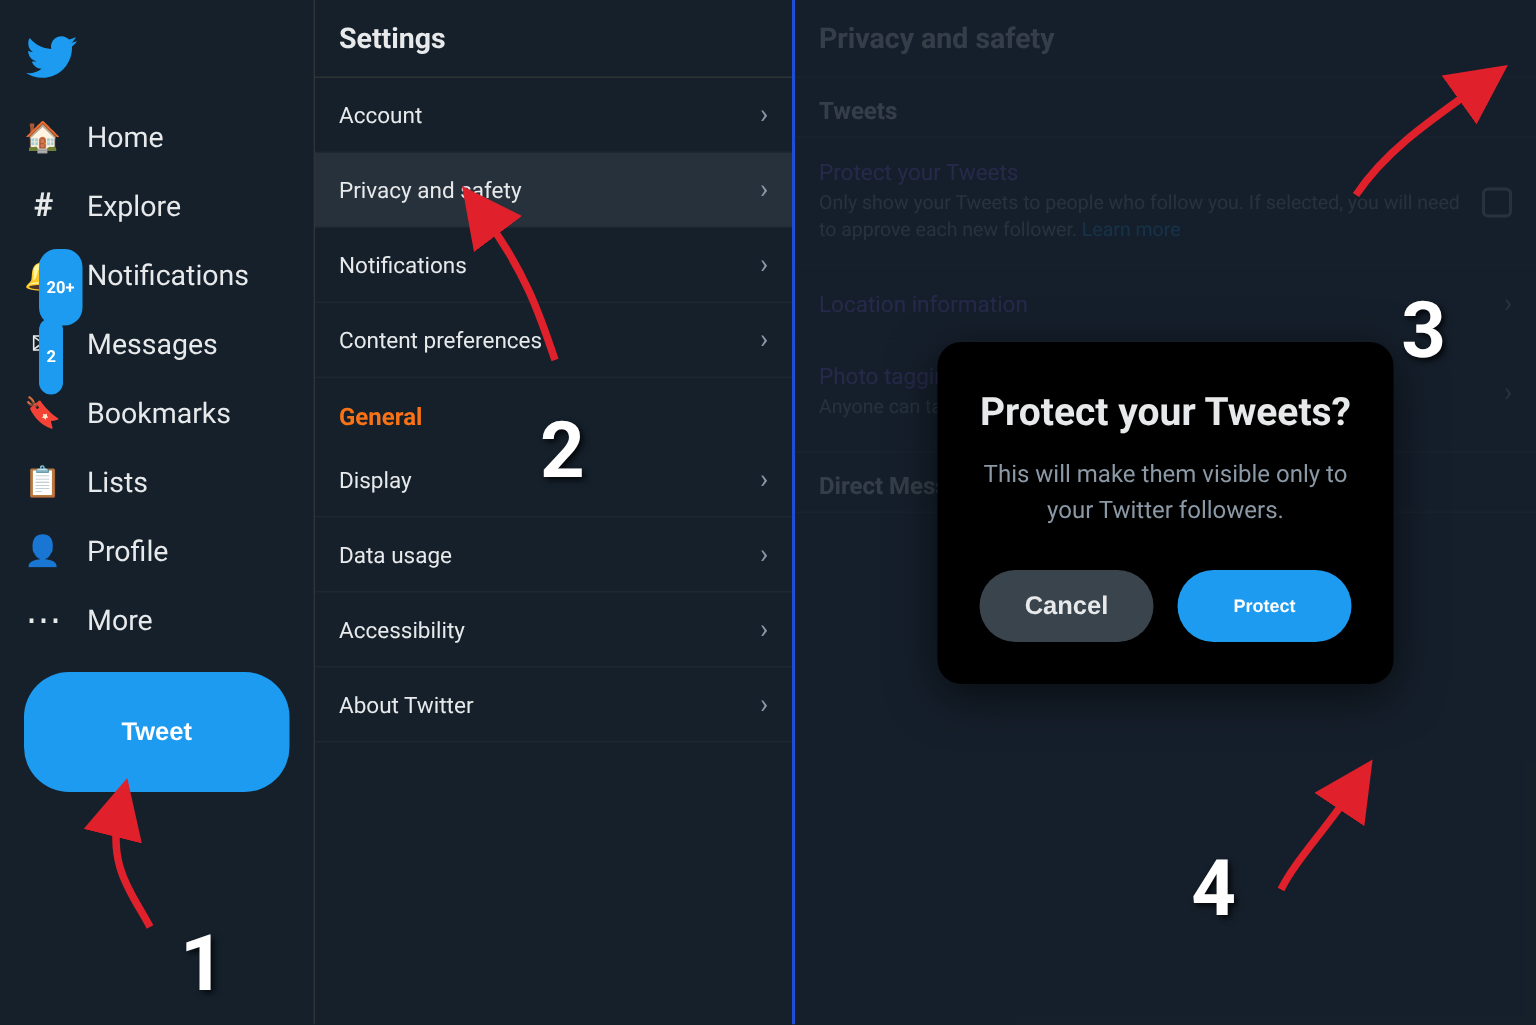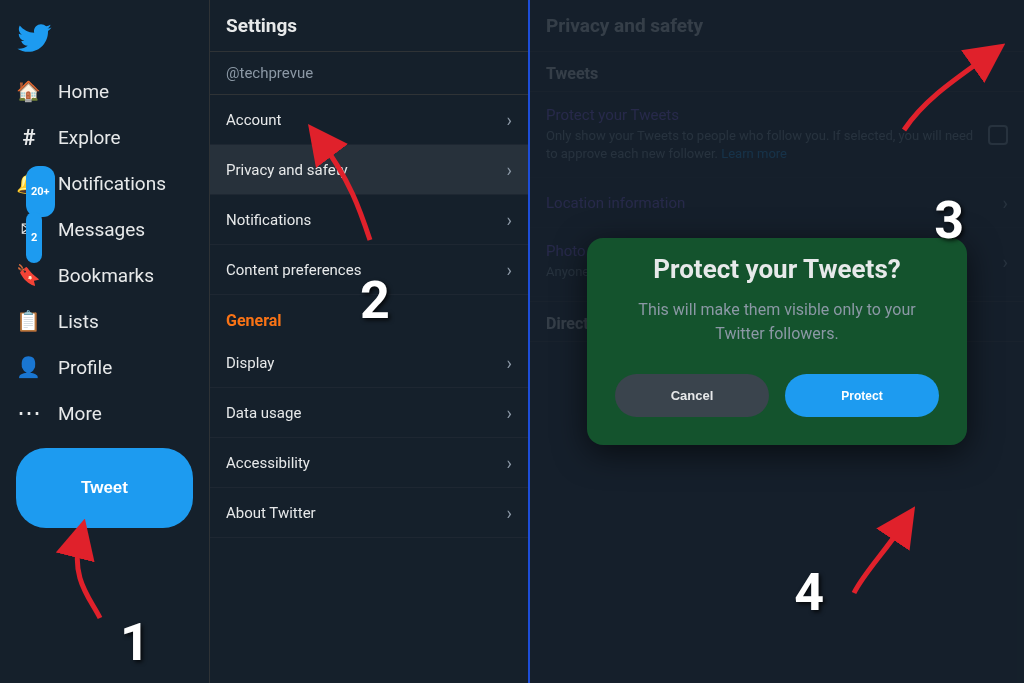--- a/index.html
+++ b/index.html
@@ -170,24 +170,24 @@
     .modal-overlay {
       position: absolute;
       top: 0; left: 0; right: 0; bottom: 0;
       background: rgba(21, 32, 43, 0.85);
       display: flex;
       align-items: center;
       justify-content: center;
       z-index: 20;
     }
     .modal {
-      background: #14532d;
+      background: #000000;
       border-radius: 16px;
-      padding: 16px 28px 28px 28px;
-      width: 380px;
+      padding: 32px 28px 28px 28px;
+      width: 304px;
       text-align: center;
       box-shadow: 0 8px 32px rgba(0,0,0,0.6);
     }
     .modal-title {
       font-size: 26px;
       font-weight: bold;
       color: #e7e9ea;
       margin-bottom: 14px;
     }
     .modal-desc {
@@ -201,21 +201,21 @@
       gap: 16px;
       justify-content: center;
     }
     .btn-cancel {
       flex: 1;
       padding: 14px;
       border-radius: 30px;
       border: none;
       background: #3a444d;
       color: #e7e9ea;
-      font-size: 13px;
+      font-size: 17px;
       font-weight: bold;
       cursor: pointer;
     }
     .btn-protect {
       flex: 1;
       padding: 14px;
       border-radius: 30px;
       border: none;
       background: #1d9bf0;
       color: white;
@@ -285,21 +285,20 @@
         <path d="M0,0 L8,4 L0,8 Z" fill="#e0212b"></path>
       </marker>
     </defs>
     <path d="M70,100 C60,80 40,60 50,20" stroke="#e0212b" stroke-width="5" fill="none" marker-end="url(#ah1)"></path>
   </svg>
   <span class="step-number" style="bottom:10px;left:120px;">1</span>
 </div>
 
 <div class="middle-panel">
   <div class="panel-header">Settings</div>
-  <div class="settings-user">@techprevue</div>
 
   <div class="settings-item">
     <span>Account</span>
     <span class="settings-item-chevron">›</span>
   </div>
   <div class="settings-item active">
     <span>Privacy and safety</span>
     <span class="settings-item-chevron">›</span>
   </div>
   <div class="settings-item">

